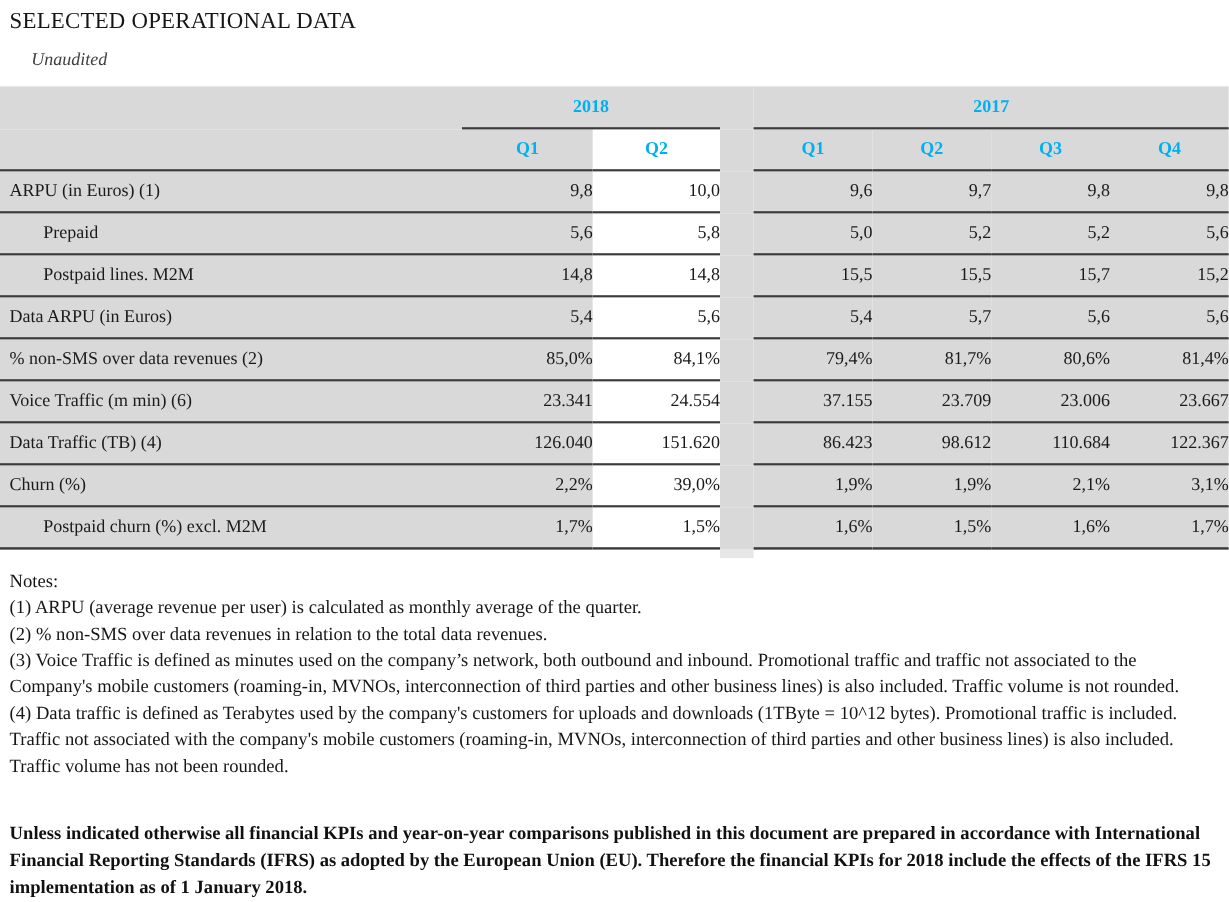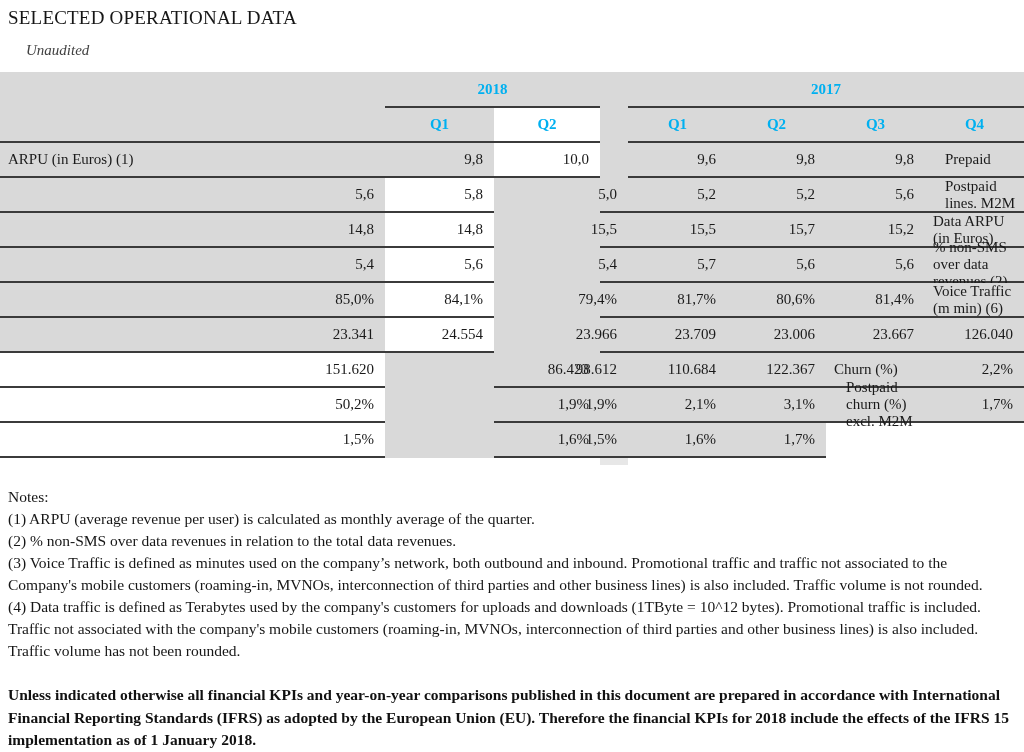--- a/index.html
+++ b/index.html
@@ -15,34 +15,34 @@
   
   .optable { position:absolute; left:0; top:72px; width:1024px;
              display:grid;
              grid-template-columns:385px 109px 106px 28px 99px 99px 99px 99px;
              grid-template-rows:36px 35px repeat(9, 35px);
              font-size:15px; }
   .cell { display:flex; align-items:center; background:var(--gray); }
   .c-white { background:#ffffff; }
   .c-spacer { background:var(--gray); }
   .c-label { justify-content:flex-start; padding-left:8px; }
-  .c-indent { padding-left:20px; }
-  .c-num { justify-content:flex-end; padding-right:11px; }
+  .c-indent { padding-left:36px; }
+  .c-num { justify-content:flex-end; }
   .c-qhead { justify-content:center; font-weight:700; color:var(--accent);text-align:center; }
   .c-year { justify-content:center; font-weight:700; color:var(--accent);
             border-bottom:2px solid var(--line); }
   .bb { border-bottom:2px solid var(--line); }
   .span2 { grid-column:span 2; }
   .span4 { grid-column:span 4; }
 
   .spacer-tail { position:absolute; left:600px; top:458px; width:28px; height:7px;
                  background:#e7e7e7; }
 
   
-  .notes { position:absolute; left:8px; top:486px; width:1009px;
+  .notes { position:absolute; left:8px; top:474px; width:1009px;
            font-size:15.5px; line-height:22px; color:#161616; }
   .notes p { margin:0; }
   .disclaimer { position:absolute; left:8px; top:684px; width:1009px;
                 font-size:15.5px; line-height:22.5px; font-weight:700; color:#111111; }
 </style>
 </head>
 <body>
 
 <div id="page">
 
@@ -63,20 +63,21 @@
     <div class="cell c-qhead bb">Q1</div>
     <div class="cell c-qhead bb">Q2</div>
     <div class="cell c-qhead bb">Q3</div>
     <div class="cell c-qhead bb">Q4</div>
 
   <div class="cell c-label bb">ARPU (in Euros) (1)</div>
       <div class="cell c-num bb">9,8</div>
       <div class="cell c-num c-white bb">10,0</div>
       <div class="cell c-spacer"></div>
       <div class="cell c-num bb">9,6</div>
+      <div class="cell c-num bb">9,7</div>
       <div class="cell c-num bb">9,8</div>
       <div class="cell c-num bb">9,8</div>
       <div class="cell c-label bb c-indent">Prepaid</div>
       <div class="cell c-num bb">5,6</div>
       <div class="cell c-num c-white bb">5,8</div>
       <div class="cell c-spacer"></div>
       <div class="cell c-num bb">5,0</div>
       <div class="cell c-num bb">5,2</div>
       <div class="cell c-num bb">5,2</div>
       <div class="cell c-num bb">5,6</div>
@@ -101,34 +102,35 @@
       <div class="cell c-num c-white bb">84,1%</div>
       <div class="cell c-spacer"></div>
       <div class="cell c-num bb">79,4%</div>
       <div class="cell c-num bb">81,7%</div>
       <div class="cell c-num bb">80,6%</div>
       <div class="cell c-num bb">81,4%</div>
       <div class="cell c-label bb">Voice Traffic (m min) (6)</div>
       <div class="cell c-num bb">23.341</div>
       <div class="cell c-num c-white bb">24.554</div>
       <div class="cell c-spacer"></div>
-      <div class="cell c-num bb">23.966</div>
+      <div class="cell c-num bb">37.155</div>
       <div class="cell c-num bb">23.709</div>
       <div class="cell c-num bb">23.006</div>
       <div class="cell c-num bb">23.667</div>
+      <div class="cell c-label bb">Data Traffic (TB) (4)</div>
       <div class="cell c-num bb">126.040</div>
       <div class="cell c-num c-white bb">151.620</div>
       <div class="cell c-spacer"></div>
       <div class="cell c-num bb">86.423</div>
       <div class="cell c-num bb">98.612</div>
       <div class="cell c-num bb">110.684</div>
       <div class="cell c-num bb">122.367</div>
       <div class="cell c-label bb">Churn (%)</div>
       <div class="cell c-num bb">2,2%</div>
-      <div class="cell c-num c-white bb">50,2%</div>
+      <div class="cell c-num c-white bb">39,0%</div>
       <div class="cell c-spacer"></div>
       <div class="cell c-num bb">1,9%</div>
       <div class="cell c-num bb">1,9%</div>
       <div class="cell c-num bb">2,1%</div>
       <div class="cell c-num bb">3,1%</div>
       <div class="cell c-label bb c-indent">Postpaid churn (%) excl. M2M</div>
       <div class="cell c-num bb">1,7%</div>
       <div class="cell c-num c-white bb">1,5%</div>
       <div class="cell c-spacer"></div>
       <div class="cell c-num bb">1,6%</div>

